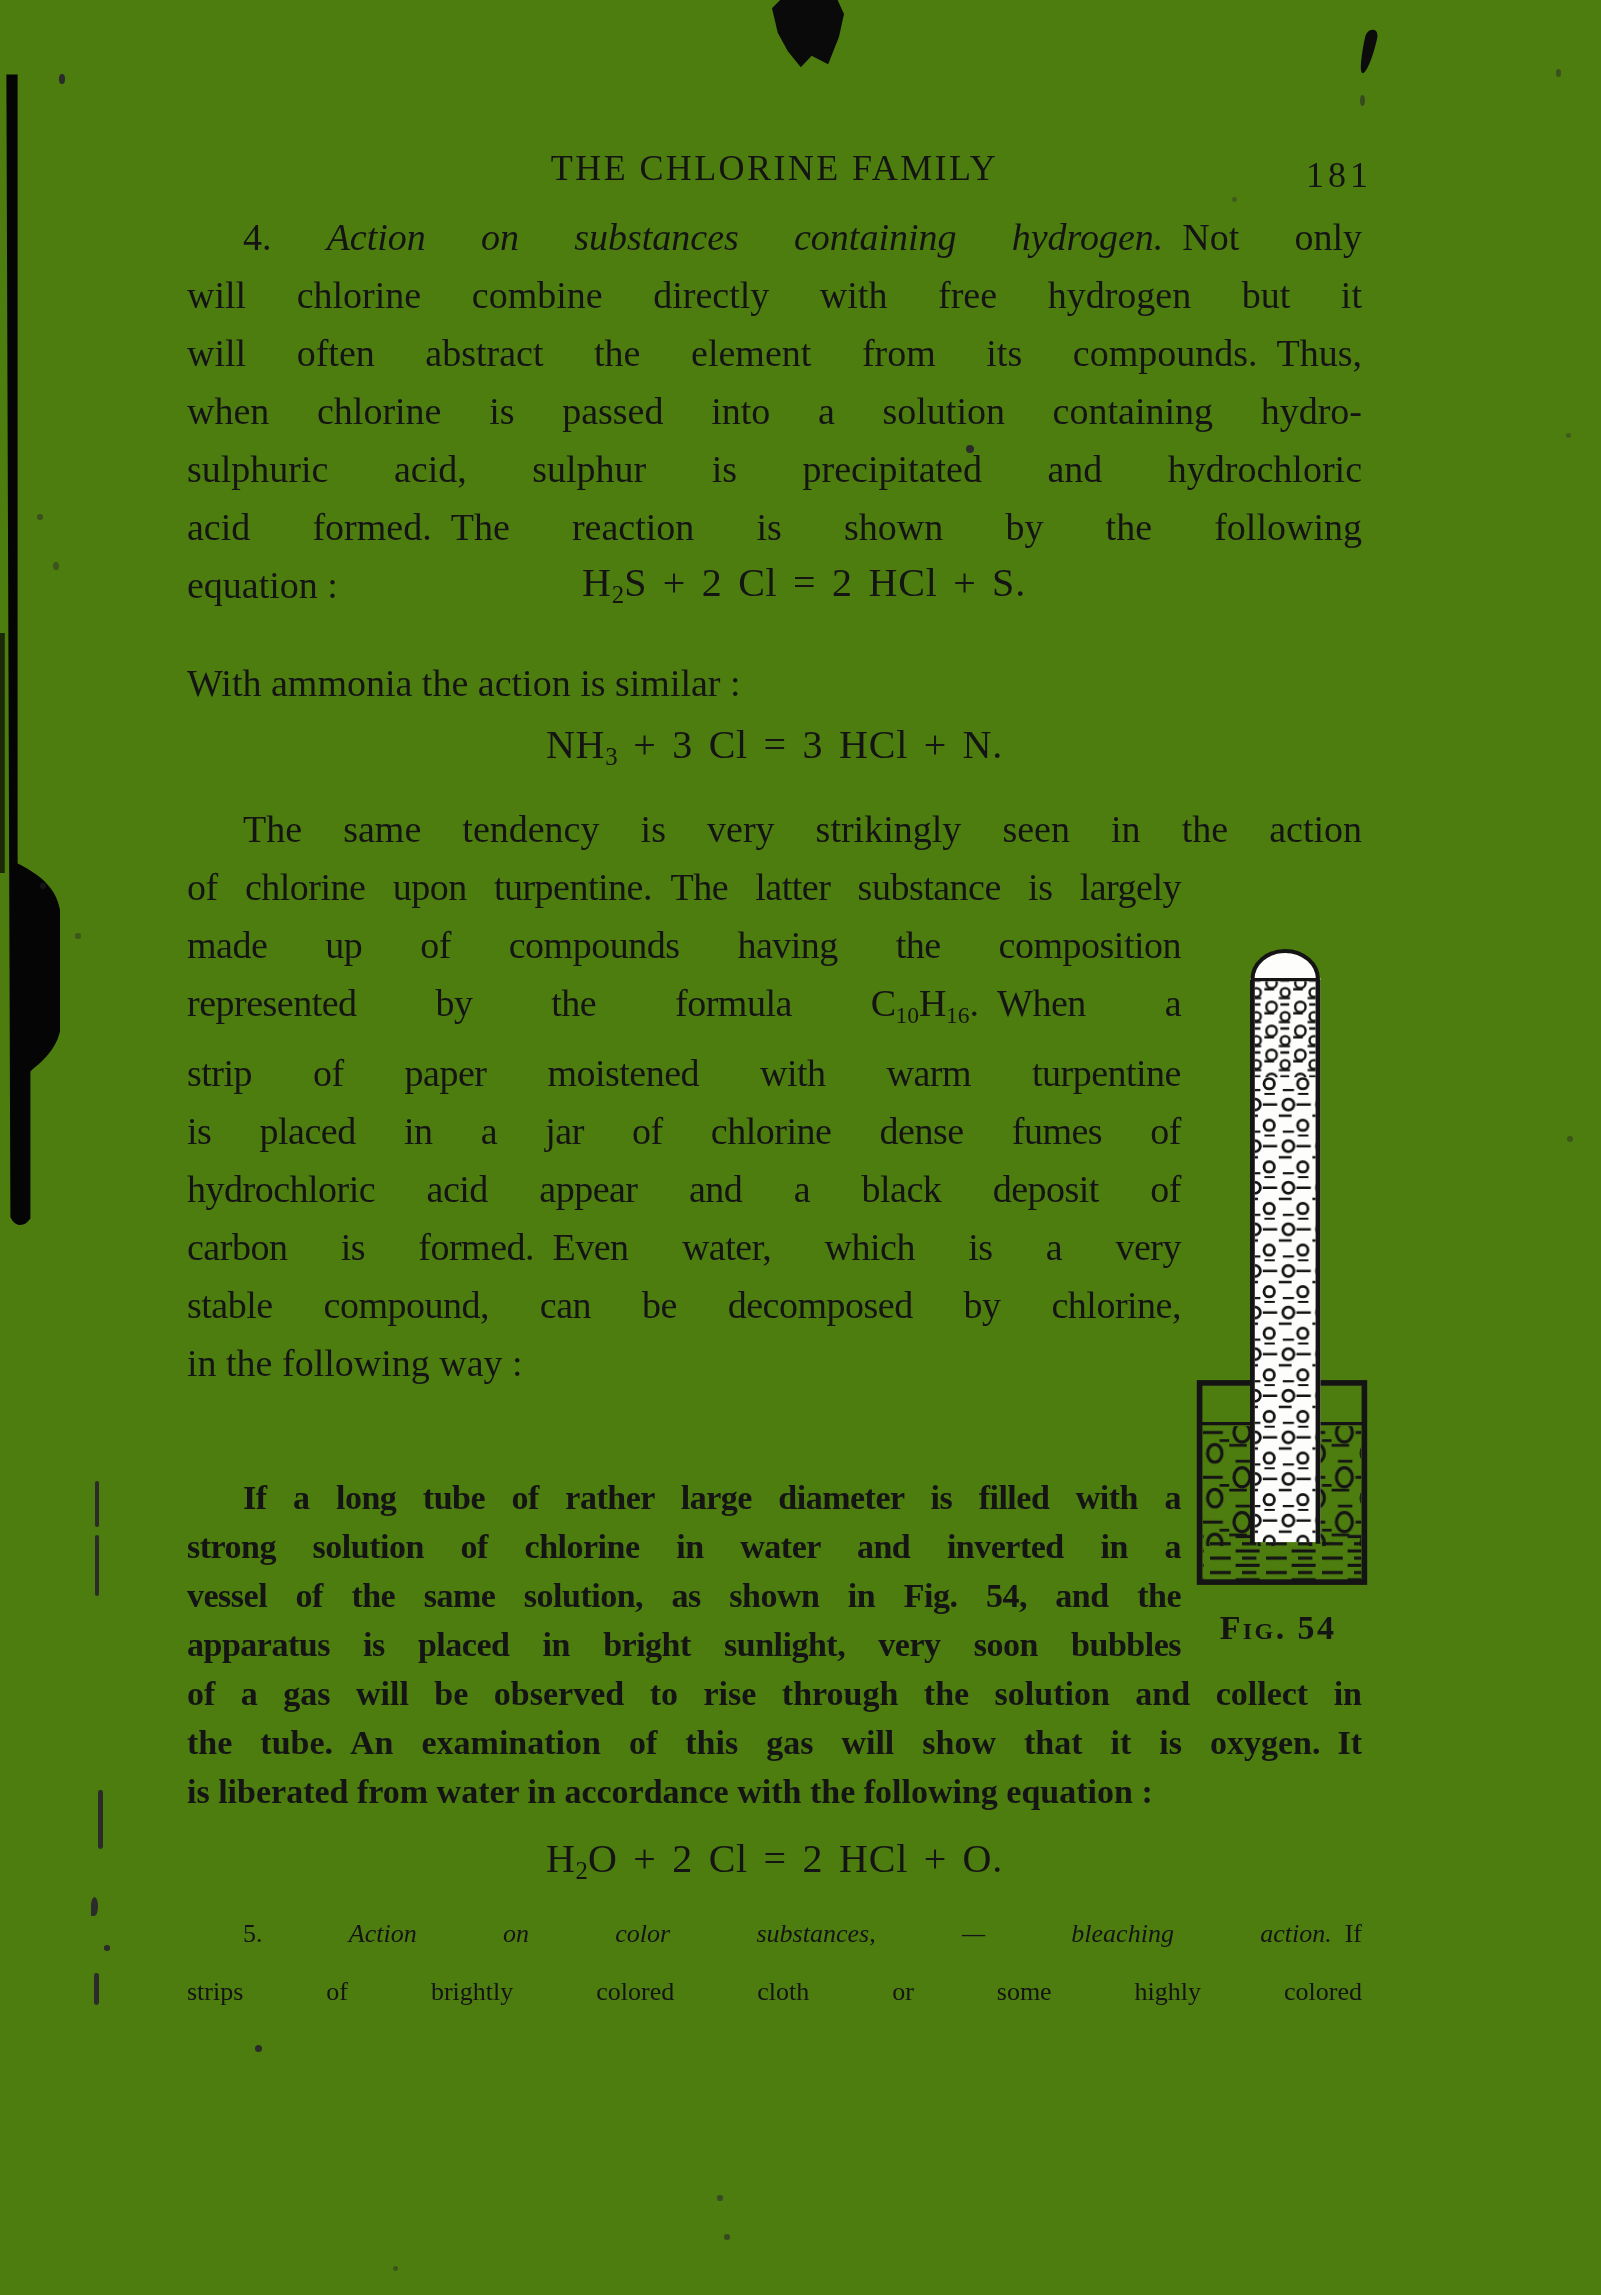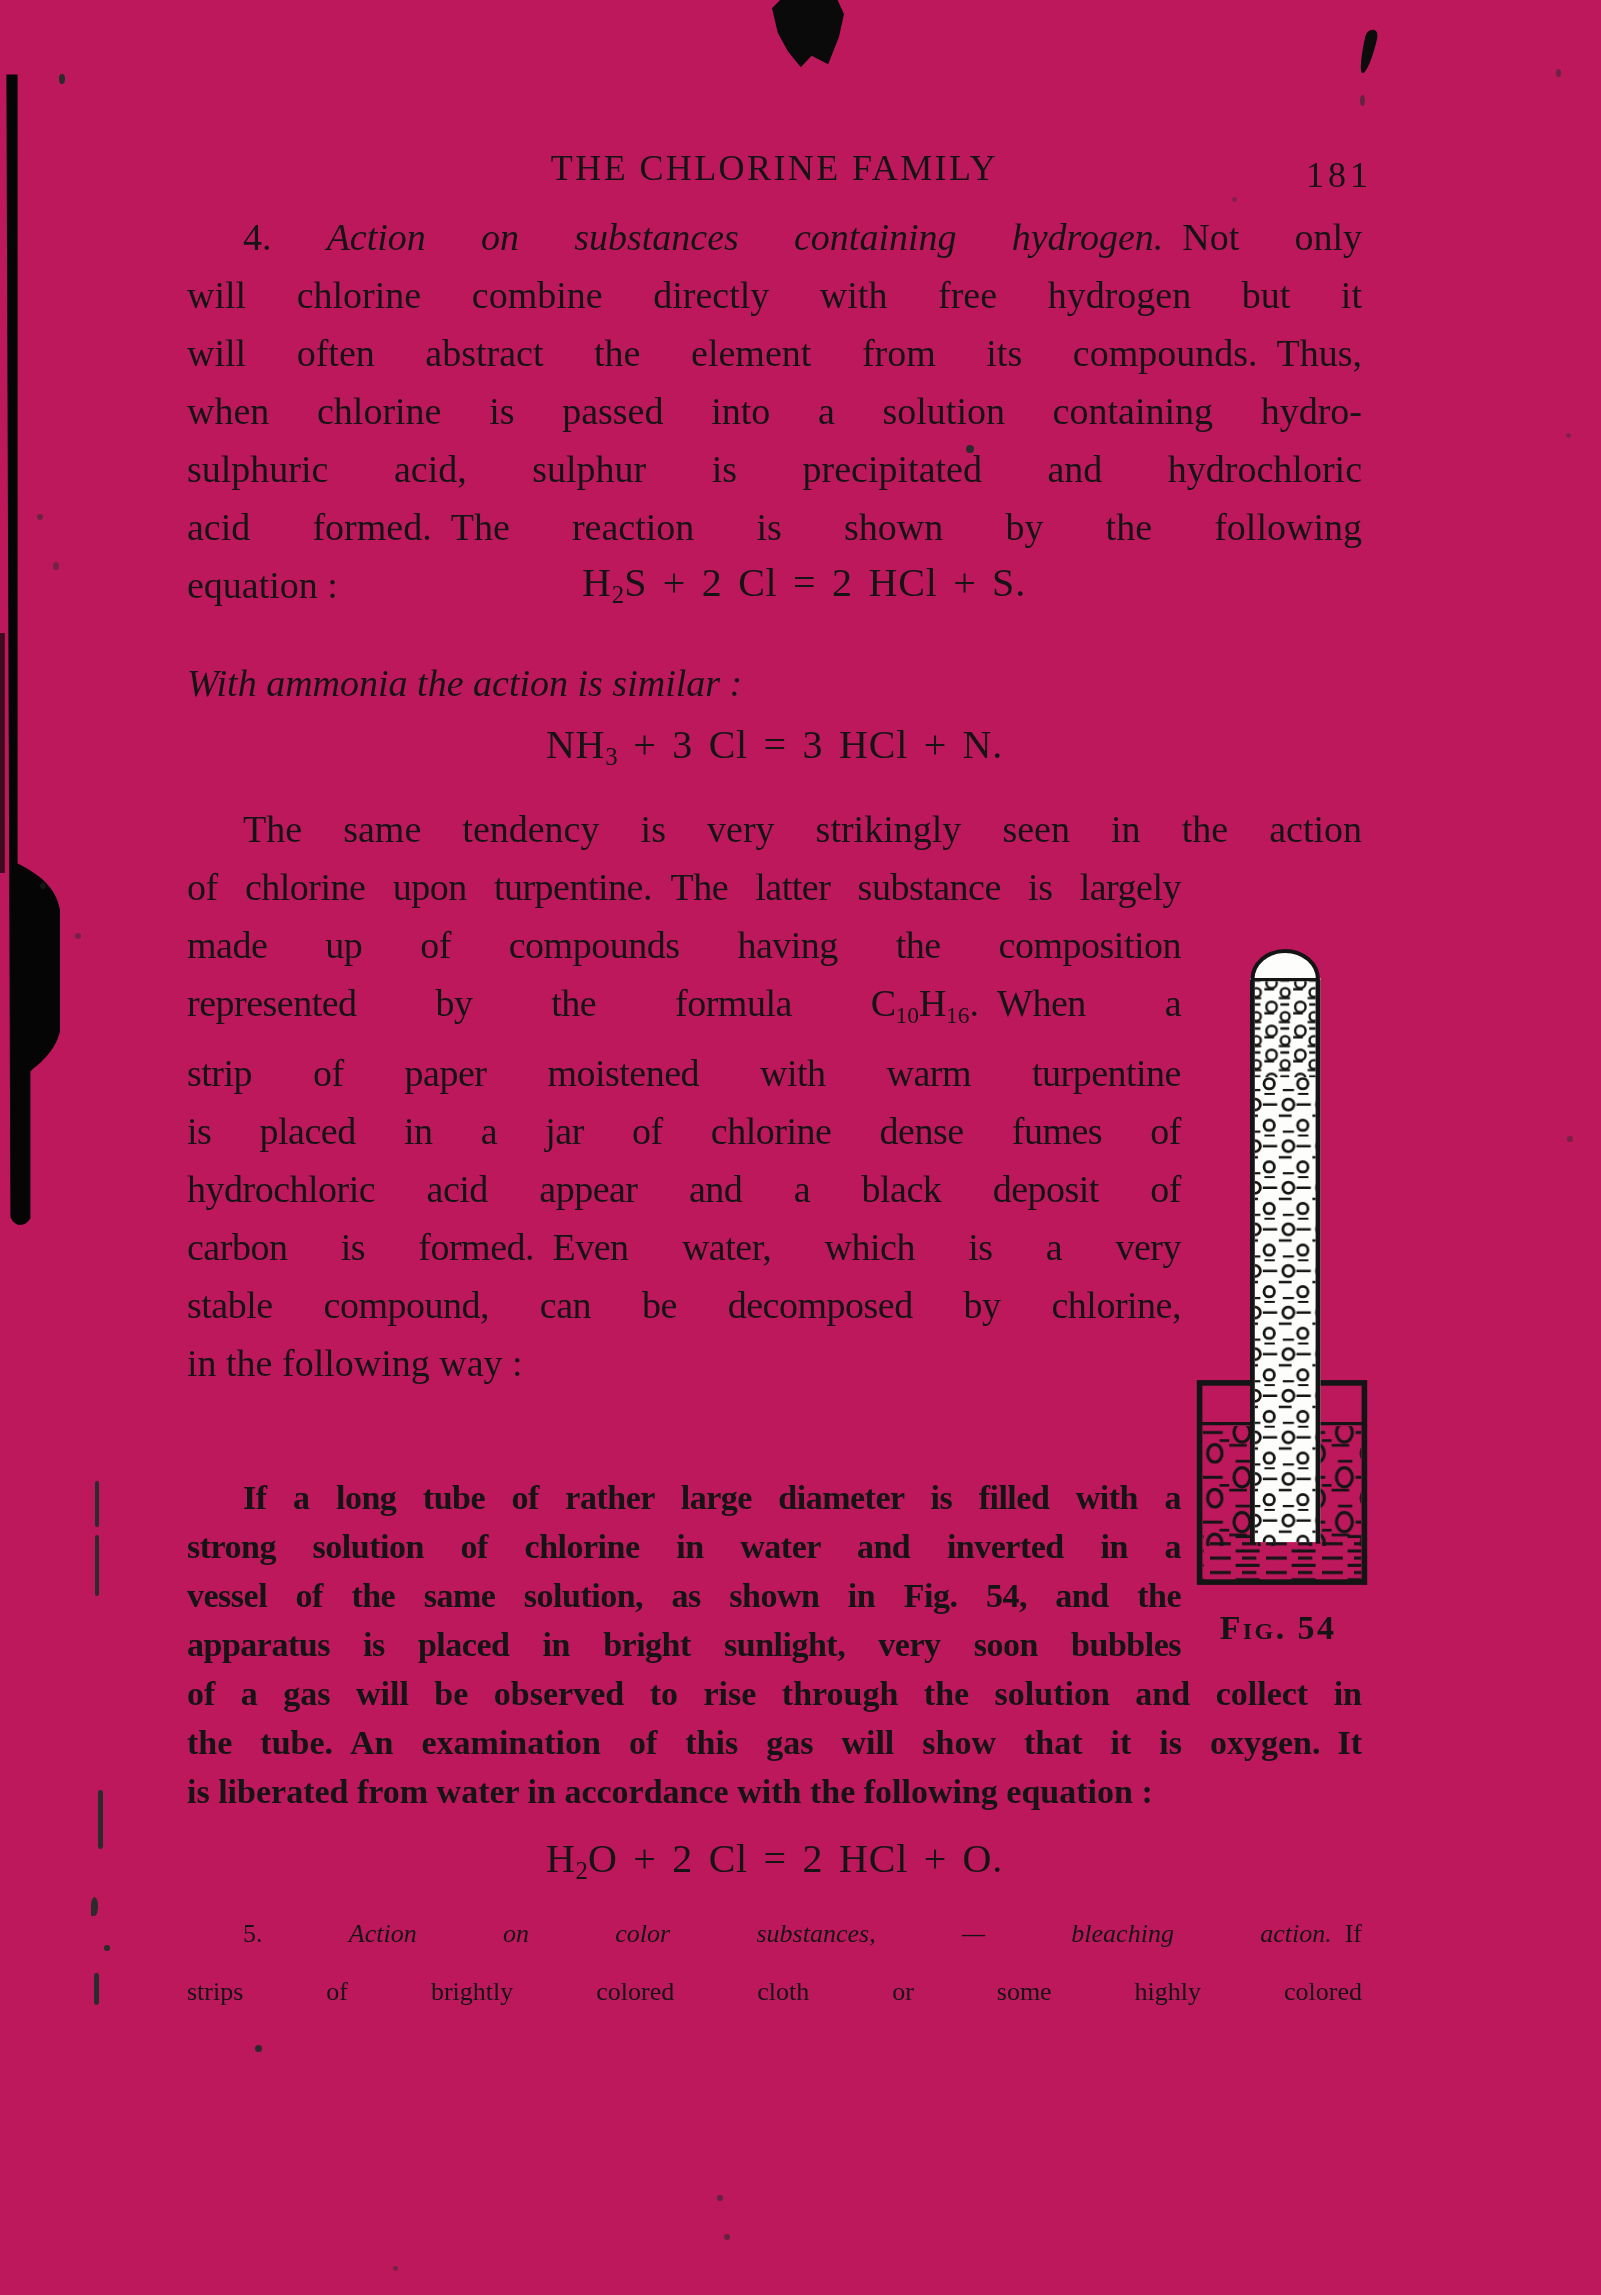--- a/index.html
+++ b/index.html
@@ -1,17 +1,17 @@
 <!DOCTYPE html>
 <html style="font-size:13px"><head>
 <meta charset="utf-8">
 <style>
   html,body{margin:0;padding:0;background:#e8e8e4;}
   .page{
-    position:relative;width:1602px;height:2295px;background:#be185d;
+    position:relative;width:1602px;height:2295px;background:#4d7c0f;
     font-family:"Liberation Serif","DejaVu Serif",serif;color:#141414;
     overflow:hidden;
   }
   
   .running-head{
     position:absolute;left:187px;top:147px;width:1175px;text-align:center;
     font-size:36px;letter-spacing:2.4px;white-space:nowrap;
   }
   .folio{
     position:absolute;left:1250px;top:148px;width:122px;text-align:right;
@@ -22,21 +22,21 @@
   .line{
     text-align:justify;text-align-last:justify;text-justify:inter-word;
     white-space:nowrap;height:inherit;
   }
   .line.p{text-align:left;text-align-last:auto;}
   .line.n{width:994px;letter-spacing:-0.5px;word-spacing:-1.6px;}
   .line.i{text-indent:56px;}
   .it{font-style:italic;}
   .sub{font-size:0.62em;vertical-align:-0.30em;letter-spacing:0;}
   #sec-para4{top:208px;font-size:38px;line-height:58px;}
-  #sec-ammonia{top:654px;font-size:38px;line-height:58px;font-style:italic;}
+  #sec-ammonia{top:654px;font-size:38px;line-height:58px;}
   #sec-turp{top:800px;font-size:38px;line-height:58px;}
   #sec-small{top:1473px;font-size:34px;line-height:49px;font-weight:bold;}
   #sec-para5{top:1905px;font-size:26px;line-height:58px;}
   .eq{
     position:absolute;left:187px;width:1175px;text-align:center;
     font-size:40px;line-height:58px;letter-spacing:0.8px;word-spacing:4.8px;white-space:nowrap;
   }
   #eq-h2s{top:554px;width:1234px;}
   #eq-nh3{top:716px;}
   #eq-h2o{top:1830px;}

